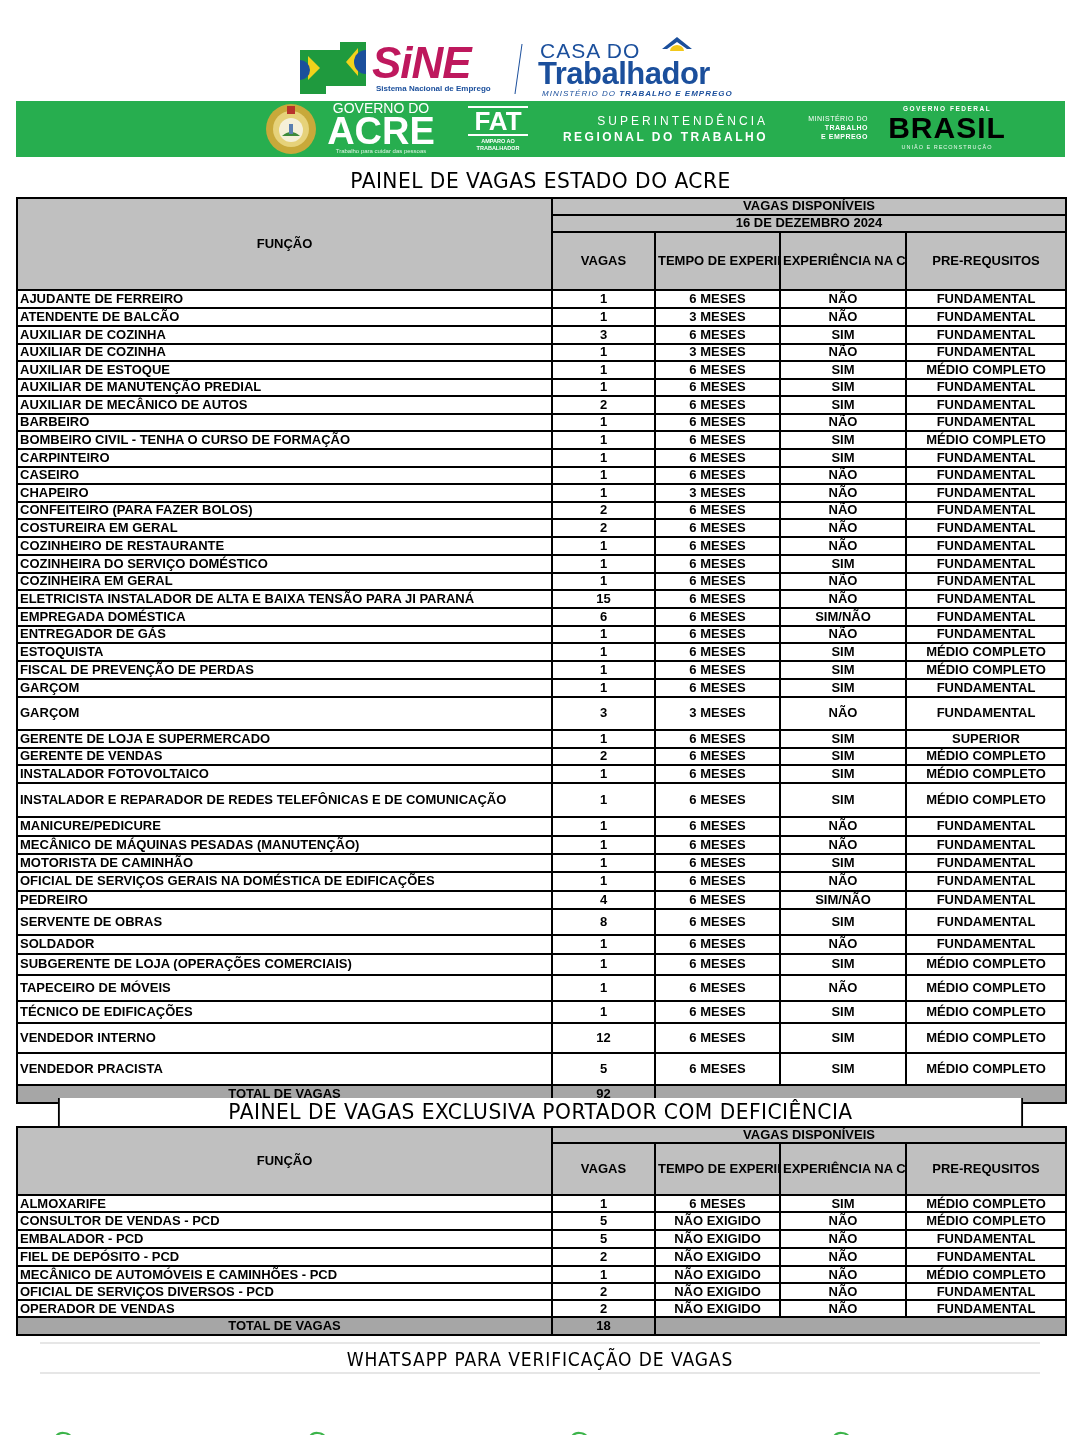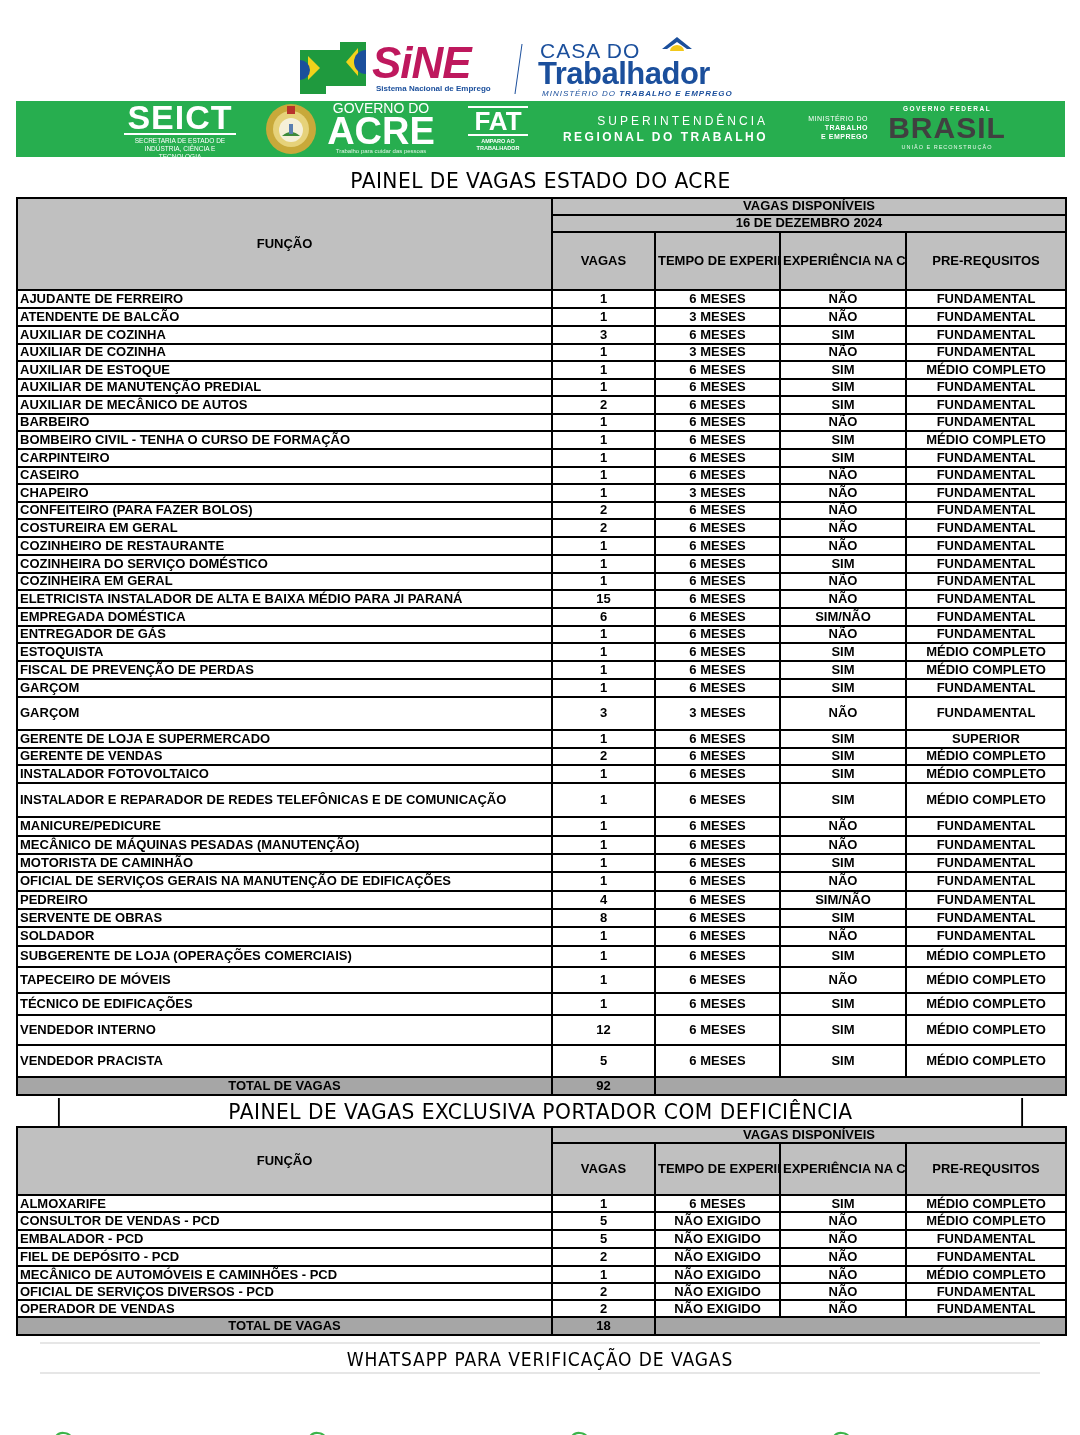--- a/index.html
+++ b/index.html
@@ -30,21 +30,21 @@
   .fat { position: absolute; left: 452px; top: 5px; width: 60px; text-align: center; }
   .fat-word { font-size: 26px; font-weight: bold; border-top: 2px solid #fff; border-bottom: 2px solid #fff; line-height: 26px; }
   .fat-sub { font-size: 5.5px; font-weight: bold; line-height: 7px; margin-top: 2px; }
   .sup-reg { position: absolute; left: 530px; top: 12px; width: 222px; text-align: right; }
   .sup-1 { font-size: 12px; letter-spacing: 3px; line-height: 16px; }
   .sup-2 { font-size: 12px; letter-spacing: 2.5px; font-weight: bold; line-height: 16px; }
   .mte { position: absolute; left: 766px; top: 13px; width: 86px; text-align: right; font-size: 7px; line-height: 9px; letter-spacing: 0.5px; }
   .mte b { font-weight: bold; }
   .brasil { position: absolute; left: 868px; top: 3px; width: 126px; text-align: center; }
   .brasil-top { font-size: 6.5px; font-weight: bold; letter-spacing: 1.5px; line-height: 9px; }
-  .brasil-word { font-size: 30px; font-weight: bold; letter-spacing: 1px; line-height: 30px; color: #404040; }
+  .brasil-word { font-size: 30px; font-weight: bold; letter-spacing: 1px; line-height: 30px; color: #000000; }
   .brasil-sub { font-size: 5.5px; letter-spacing: 1px; line-height: 8px; opacity: 0.9; }
 
   
   .panel-title { position: absolute; left: 16px; width: 1049px; text-align: center; font-family: "DejaVu Sans", sans-serif; font-size: 22px; letter-spacing: 0.5px; transform: scaleX(0.92); transform-origin: center; }
   .t1 { top: 168px; }
   .t2 { top: 1098px; height: 28px; line-height: 28px; background: #fff; border-left: 2px solid #000; border-right: 2px solid #000; box-sizing: border-box; }
 
   
   table.grid { position: absolute; left: 16px; width: 1049px; border-collapse: collapse; table-layout: fixed; }
   table.grid td, table.grid th { border: 2px solid #000; padding: 0 2px; font-size: 13px; font-weight: bold; line-height: 1.1; overflow: hidden; white-space: nowrap; }
@@ -81,24 +81,20 @@
   <div class="casa-do">CASA DO</div>
   <svg class="casa-roof" viewBox="0 0 30 18">
     <polygon points="0,12 15,0 30,12 25,12 15,5 5,12" fill="#1b4f9c"></polygon>
     <path d="M8,14 A7,6 0 0 1 22,14 Z" fill="#f2c81b"></path>
   </svg>
   <div class="trabalhador">Trabalhador</div>
   <div class="ministerio"><span>MINISTÉRIO DO </span><b>TRABALHO E EMPREGO</b></div>
 </div>
 
 <div class="green-band">
-  <div class="seict">
-    <div class="seict-word">SEICT</div>
-    <div class="seict-sub">SECRETARIA DE ESTADO DE INDÚSTRIA, CIÊNCIA E TECNOLOGIA</div>
-  </div>
   <svg class="brasao" viewBox="0 0 58 54">
     <circle cx="29" cy="27" r="25" fill="#c8a93a"></circle>
     <circle cx="29" cy="27" r="18" fill="#e6d27a"></circle>
     <circle cx="29" cy="28" r="12" fill="#f5f0d8"></circle>
     <rect x="25" y="4" width="8" height="8" fill="#b8322a"></rect>
     <path d="M20,34 Q29,26 38,34 Z" fill="#3d8a3a"></path>
     <rect x="27" y="22" width="4" height="10" fill="#5a7fb0"></rect>
   </svg>
   <div class="gov-acre">
     <div class="gov-do">GOVERNO DO</div>
@@ -264,21 +260,21 @@
         <td class="c">FUNDAMENTAL</td>
       </tr>
       <tr style="height: 17px;">
         <td class="fn">COZINHEIRA EM GERAL</td>
         <td class="c">1</td>
         <td class="c">6 MESES</td>
         <td class="c">NÃO</td>
         <td class="c">FUNDAMENTAL</td>
       </tr>
       <tr style="height: 18px;">
-        <td class="fn">ELETRICISTA INSTALADOR DE ALTA E BAIXA MÉDIO PARA JI PARANÁ</td>
+        <td class="fn">ELETRICISTA INSTALADOR DE ALTA E BAIXA TENSÃO PARA JI PARANÁ</td>
         <td class="c">15</td>
         <td class="c">6 MESES</td>
         <td class="c">NÃO</td>
         <td class="c">FUNDAMENTAL</td>
       </tr>
       <tr style="height: 18px;">
         <td class="fn">EMPREGADA DOMÉSTICA</td>
         <td class="c">6</td>
         <td class="c">6 MESES</td>
         <td class="c">SIM/NÃO</td>
@@ -362,34 +358,34 @@
         <td class="c">FUNDAMENTAL</td>
       </tr>
       <tr style="height: 18px;">
         <td class="fn">MOTORISTA DE CAMINHÃO</td>
         <td class="c">1</td>
         <td class="c">6 MESES</td>
         <td class="c">SIM</td>
         <td class="c">FUNDAMENTAL</td>
       </tr>
       <tr style="height: 19px;">
-        <td class="fn">OFICIAL DE SERVIÇOS GERAIS NA MANUTENÇÃO DE EDIFICAÇÕES</td>
+        <td class="fn">OFICIAL DE SERVIÇOS GERAIS NA DOMÉSTICA DE EDIFICAÇÕES</td>
         <td class="c">1</td>
         <td class="c">6 MESES</td>
         <td class="c">NÃO</td>
         <td class="c">FUNDAMENTAL</td>
       </tr>
       <tr style="height: 18px;">
         <td class="fn">PEDREIRO</td>
         <td class="c">4</td>
         <td class="c">6 MESES</td>
         <td class="c">SIM/NÃO</td>
         <td class="c">FUNDAMENTAL</td>
       </tr>
-      <tr style="height: 18px;">
+      <tr style="height: 26px;">
         <td class="fn">SERVENTE DE OBRAS</td>
         <td class="c">8</td>
         <td class="c">6 MESES</td>
         <td class="c">SIM</td>
         <td class="c">FUNDAMENTAL</td>
       </tr>
       <tr style="height: 19px;">
         <td class="fn">SOLDADOR</td>
         <td class="c">1</td>
         <td class="c">6 MESES</td>

